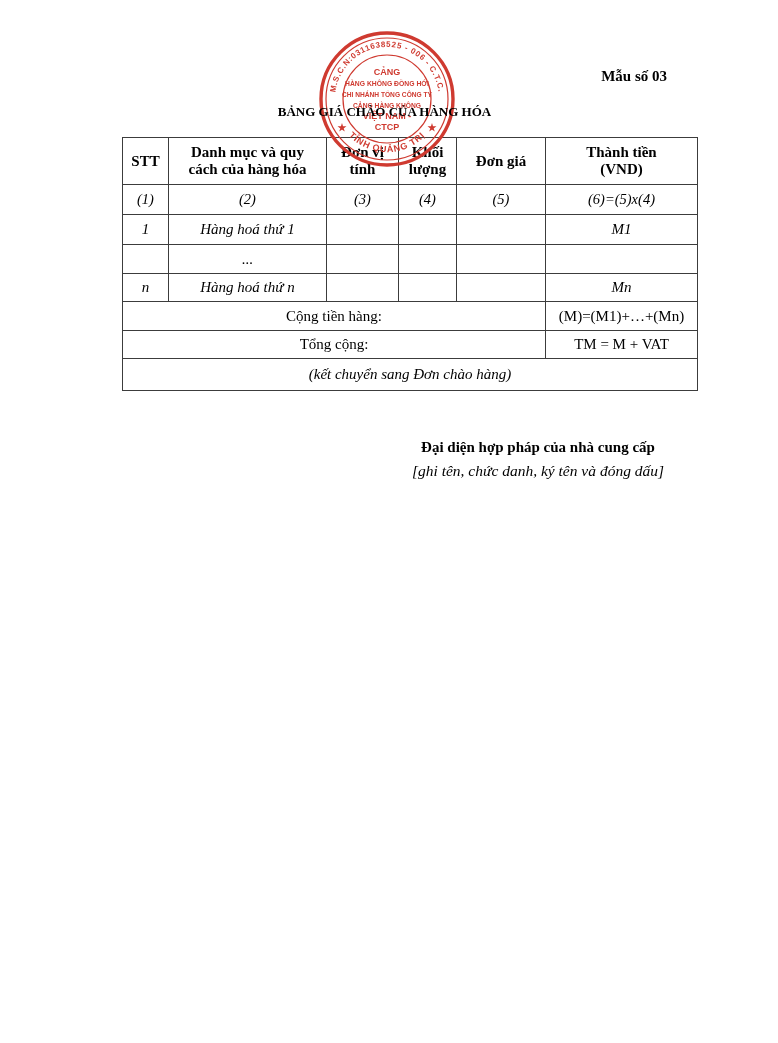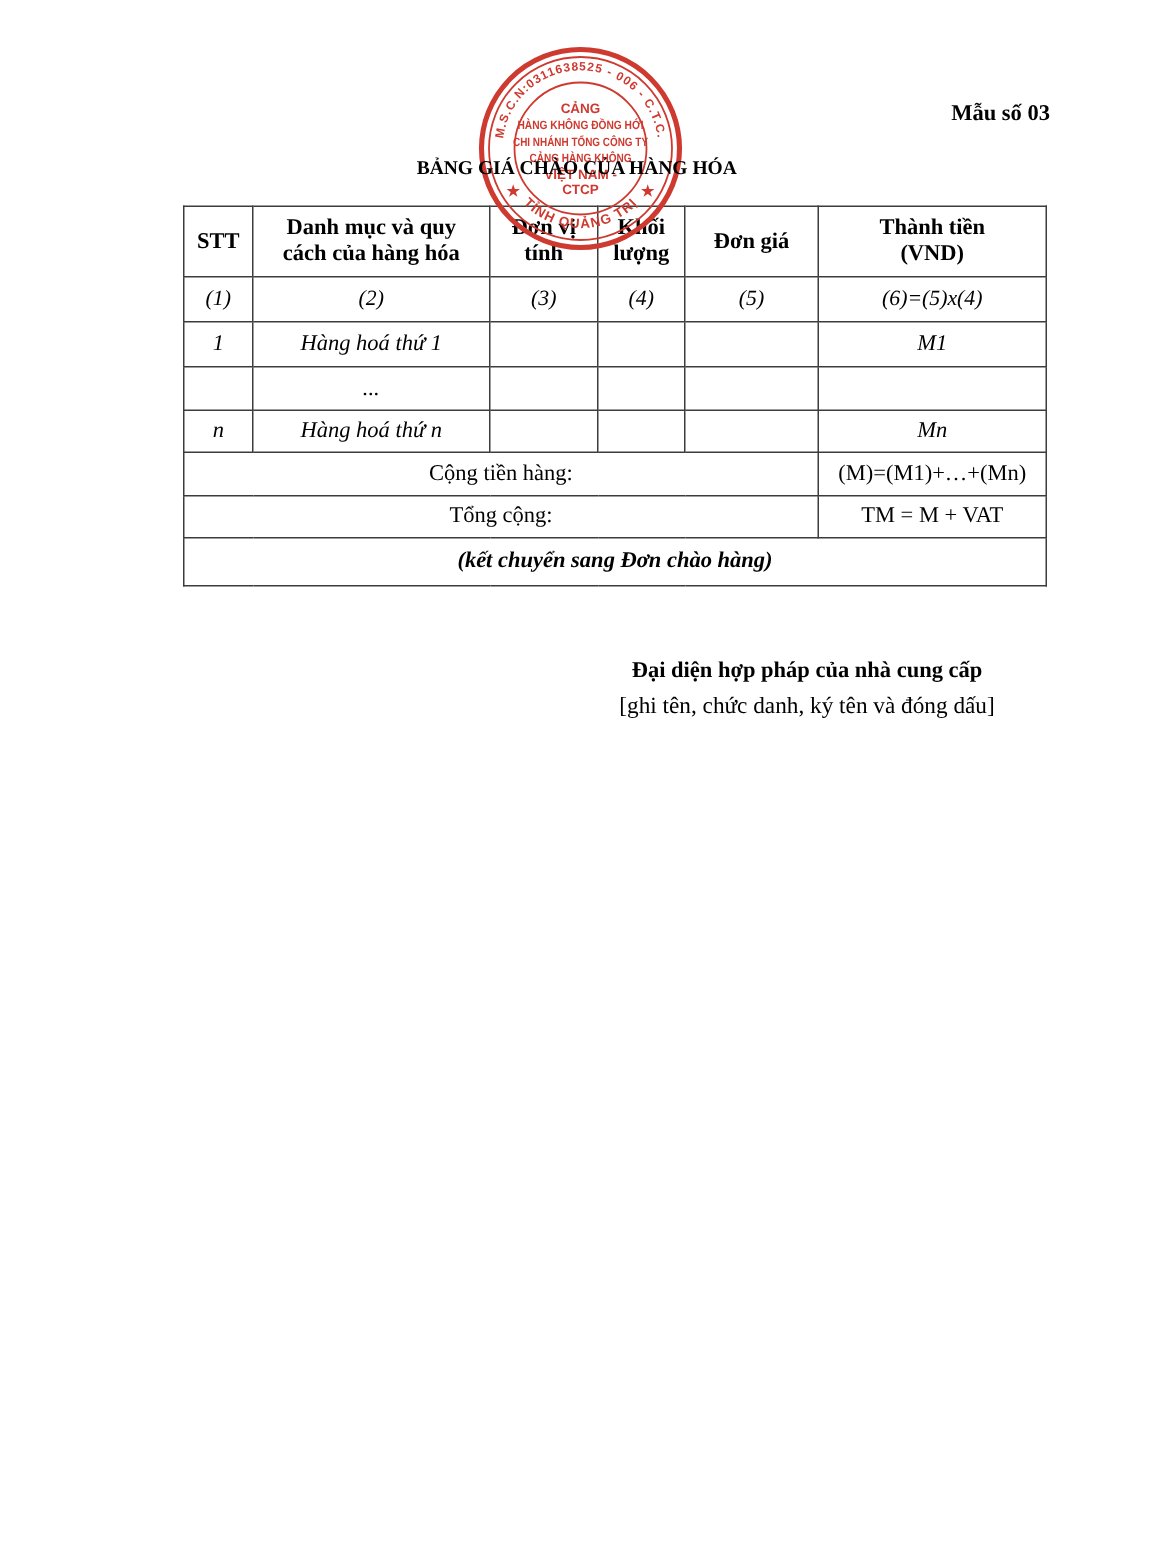--- a/index.html
+++ b/index.html
@@ -2,21 +2,21 @@
 <html><head>
 <meta charset="utf-8">
 <style>
   html,body{margin:0;padding:0;background:#fff;}
   .page{
     position:relative;width:778px;height:1043px;background:#fff;overflow:hidden;
     font-family:"Liberation Serif", serif;color:#000;
   }
   
   .form-label{
-    position:absolute;top:68px;left:496px;width:204px;
+    position:absolute;top:68px;left:463px;width:204px;
     text-align:right;font-weight:bold;font-size:15px;
   }
   
   .doc-title{
     position:absolute;top:101px;left:97px;width:575px;
     text-align:center;font-weight:bold;font-size:13px;line-height:22px;
     z-index:6;
   }
   
   .stamp{position:absolute;left:317px;top:29px;width:140px;height:140px;z-index:5;}
@@ -31,37 +31,37 @@
     padding:0;overflow:hidden;
   }
   tr.r-head{height:47px;}
   tr.r-index{height:30px;}
   tr.r-item1{height:30px;}
   tr.r-dots{height:29px;}
   tr.r-itemn{height:28px;}
   tr.r-sum1{height:29px;}
   tr.r-sum2{height:30px;}
   tr.r-sum3{height:28px;}
-  tr.r-note{height:32px;font-weight:bold;}
+  tr.r-note{height:32px;}
   th{font-weight:bold;font-size:15px;line-height:17px;}
   th .hw{display:inline-block;}
   th.c2 .hw{max-width:128px;}
   th.c6 .hw{max-width:100px;}
   tr.r-index td{font-style:italic;font-size:14.5px;}
   td.cell-stt, td.cell-name, td.cell-amount{font-style:italic;font-size:15px;}
   td.cell-name{text-align:left;padding-left:9px;}
   td.sum-label, td.sum-value{font-weight:normal;font-size:15px;}
   td.sum-value{padding:0 2px;}
   td.note-cell{font-style:italic;font-size:15px;}
   
   .sig-block{
     position:absolute;top:436px;left:402px;width:272px;text-align:center;line-height:23px;
   }
   .sig-line1{font-weight:bold;font-size:15px;}
-  .sig-line2{font-size:15.5px;}
+  .sig-line2{font-style:italic;font-size:15.5px;}
 </style>
 </head>
 <body>
 
 <div class="page">
 
   <div class="form-label">Mẫu số 03</div>
 
   <div class="doc-title">BẢNG GIÁ CHÀO CỦA HÀNG HÓA</div>
 

